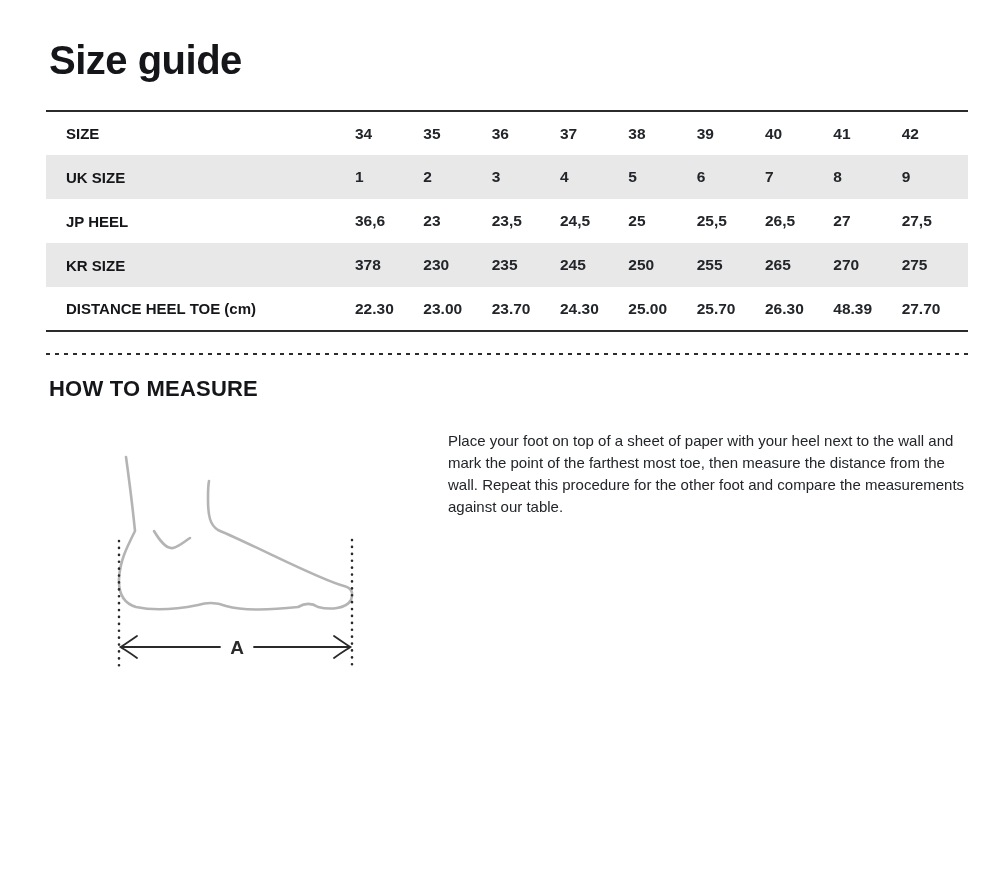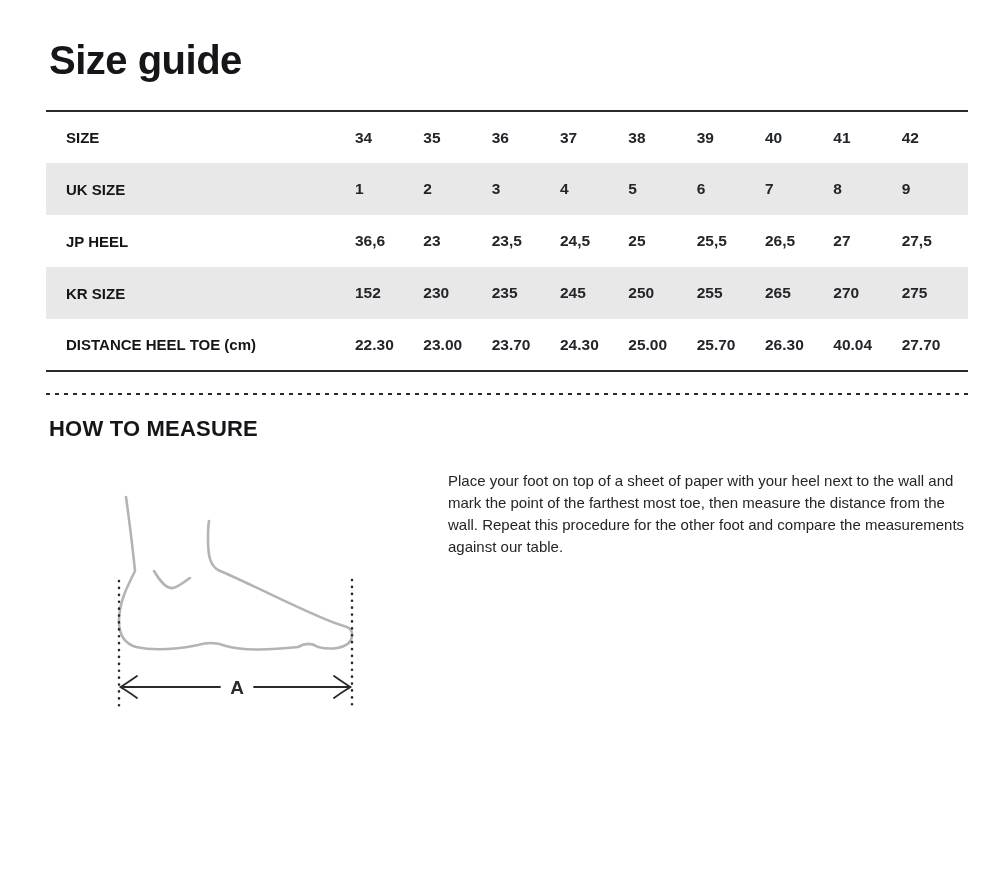--- a/index.html
+++ b/index.html
@@ -32,21 +32,21 @@
 
   table.size-table{
     width:100%;
     margin-top:26px;
     border-collapse:collapse;
     table-layout:fixed;
     border-top:2px solid var(--rule);
     border-bottom:2px solid var(--rule);
     font-size:15.5px;
   }
-  table.size-table tr{height:52px;}
+  table.size-table tr{height:44px;}
   table.size-table tr:nth-child(even){background:var(--stripe);}
   table.size-table th{
     width:307px;
     text-align:left;
     padding-left:20px;
     font-weight:700;
     font-size:15px;
     color:var(--heading-text);
   }
   table.size-table td{
@@ -158,40 +158,40 @@
           <td>23,5</td>
           <td>24,5</td>
           <td>25</td>
           <td>25,5</td>
           <td>26,5</td>
           <td>27</td>
           <td>27,5</td>
         </tr>
         <tr>
           <th>KR SIZE</th>
-          <td>152</td>
+          <td>378</td>
           <td>230</td>
           <td>235</td>
           <td>245</td>
           <td>250</td>
           <td>255</td>
           <td>265</td>
           <td>270</td>
           <td>275</td>
         </tr>
         <tr>
           <th>DISTANCE HEEL TOE (cm)</th>
           <td>22.30</td>
           <td>23.00</td>
           <td>23.70</td>
           <td>24.30</td>
           <td>25.00</td>
           <td>25.70</td>
           <td>26.30</td>
-          <td>40.04</td>
+          <td>48.39</td>
           <td>27.70</td>
         </tr>
       </tbody>
   </table>
 
   <div class="dashed-divider"></div>
 
   <section>
     <h2 class="how-to-heading">HOW TO MEASURE</h2>
 

